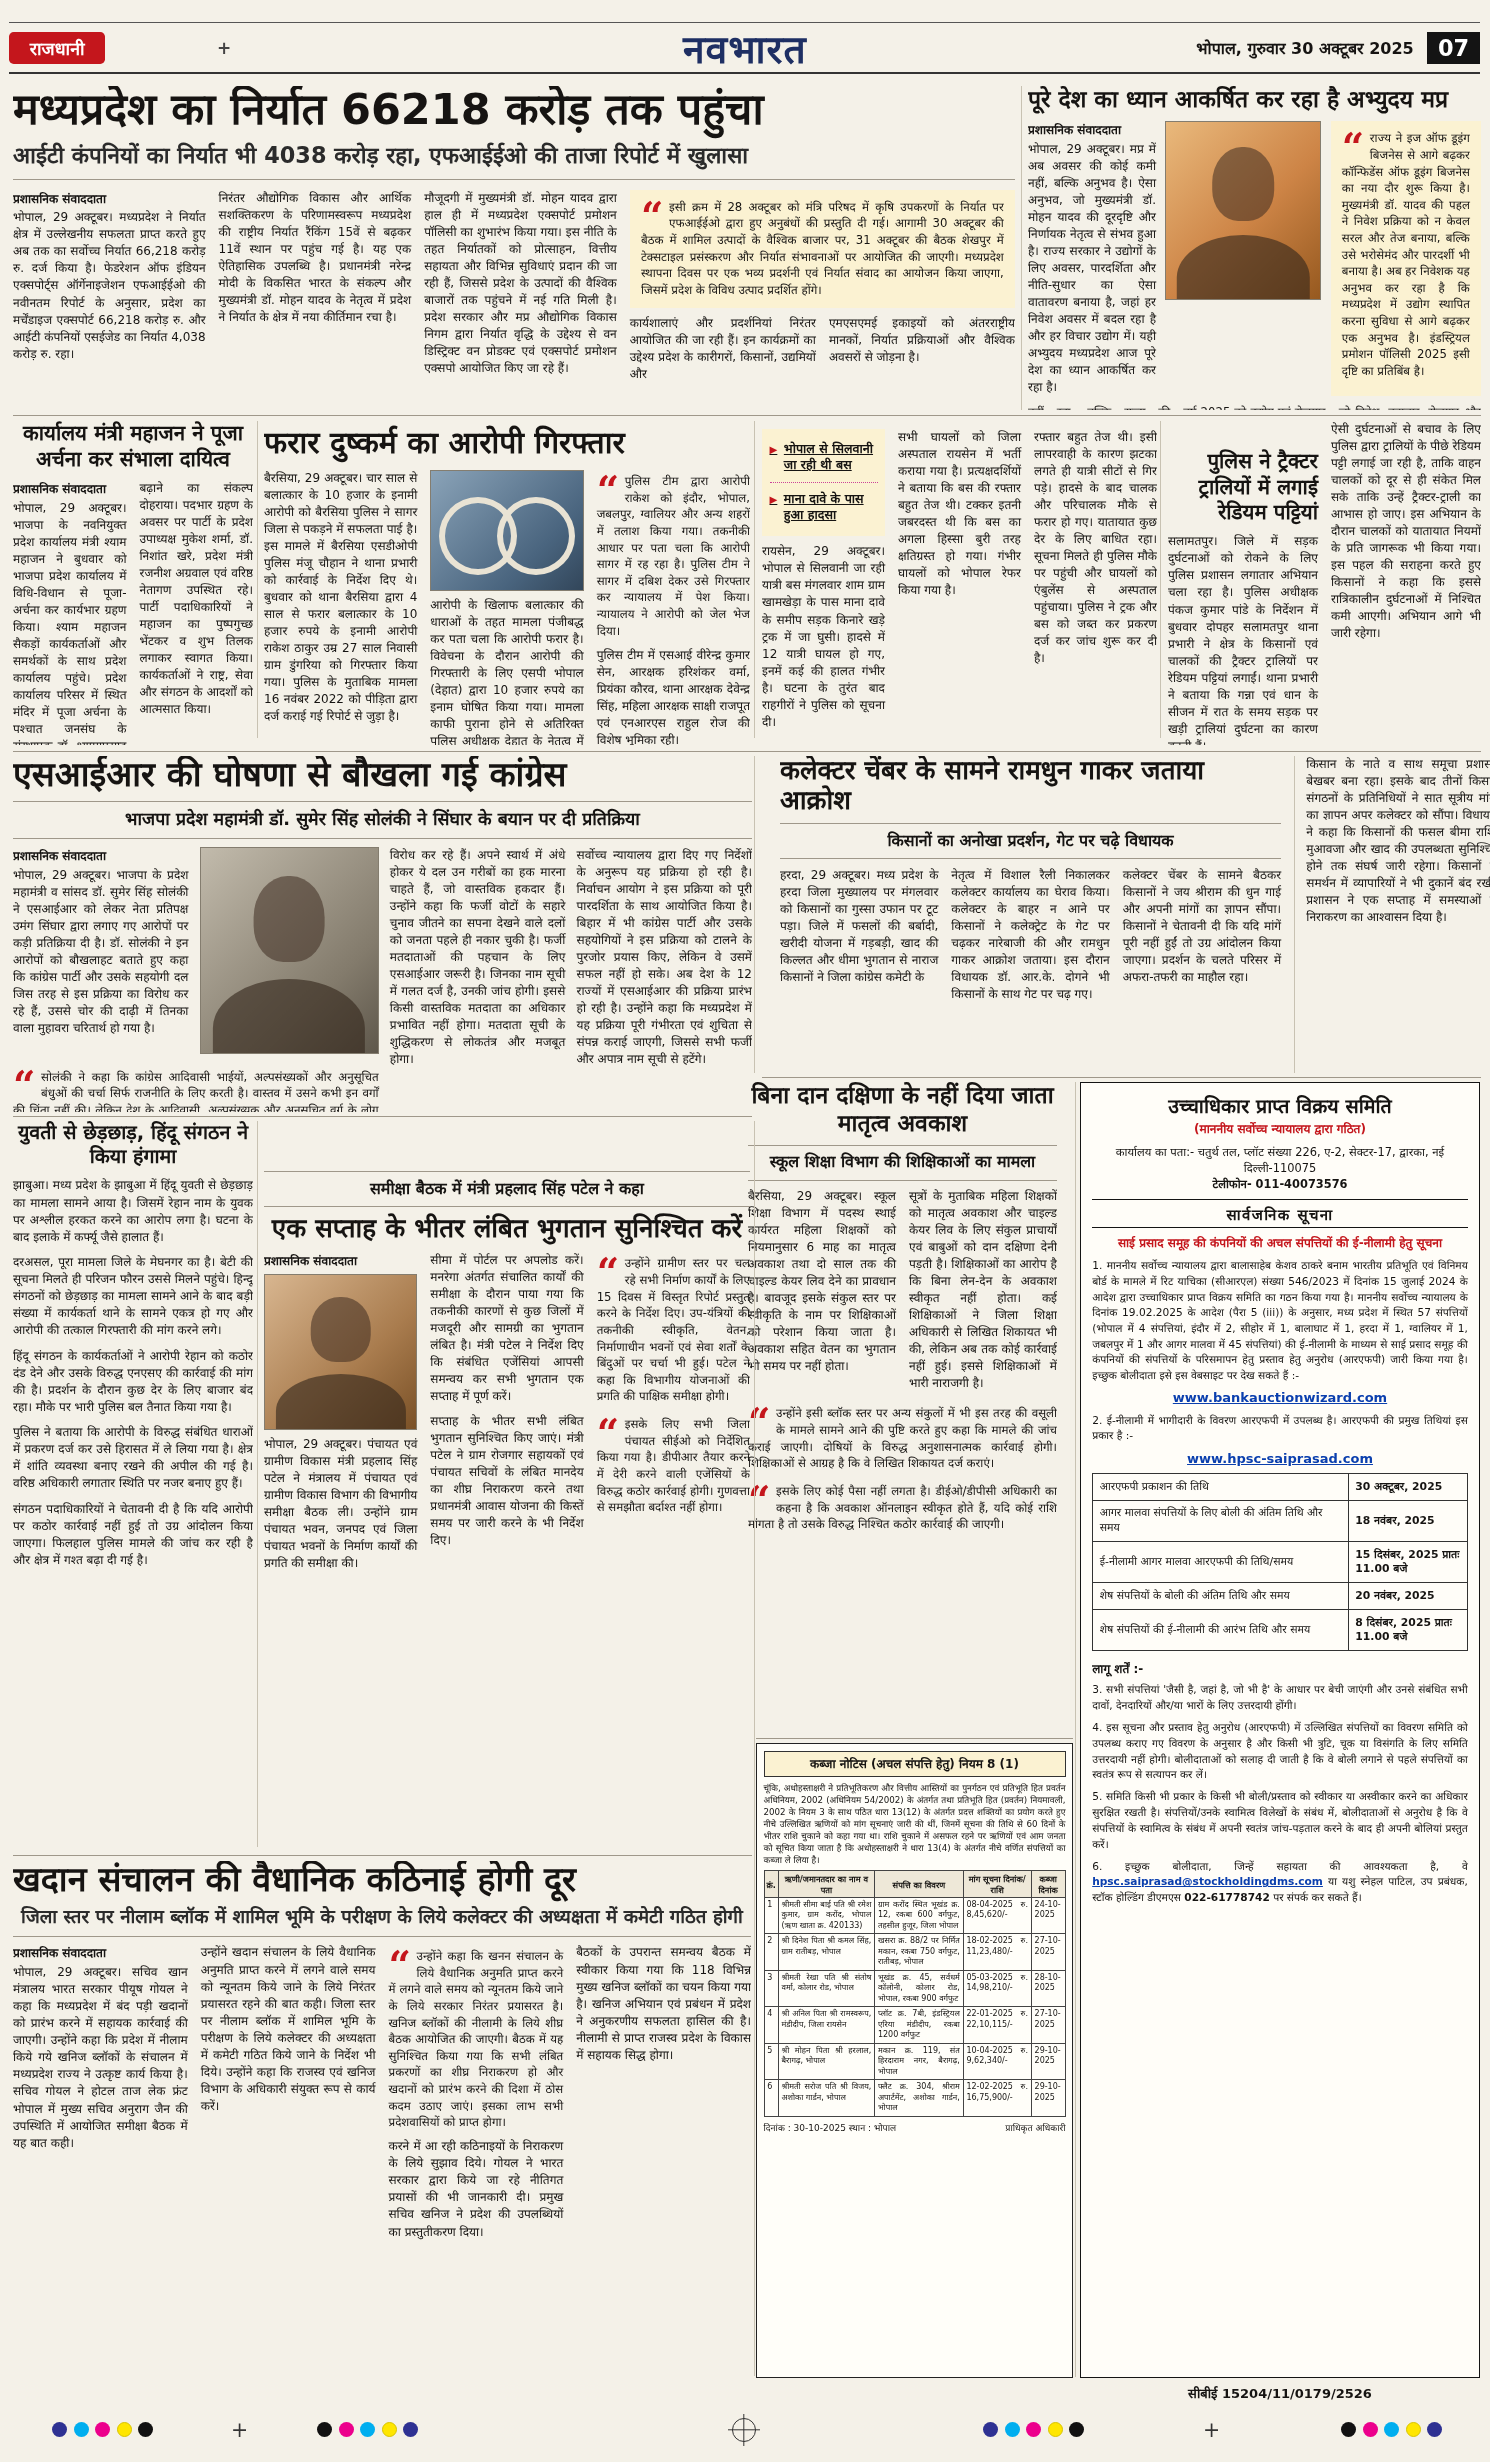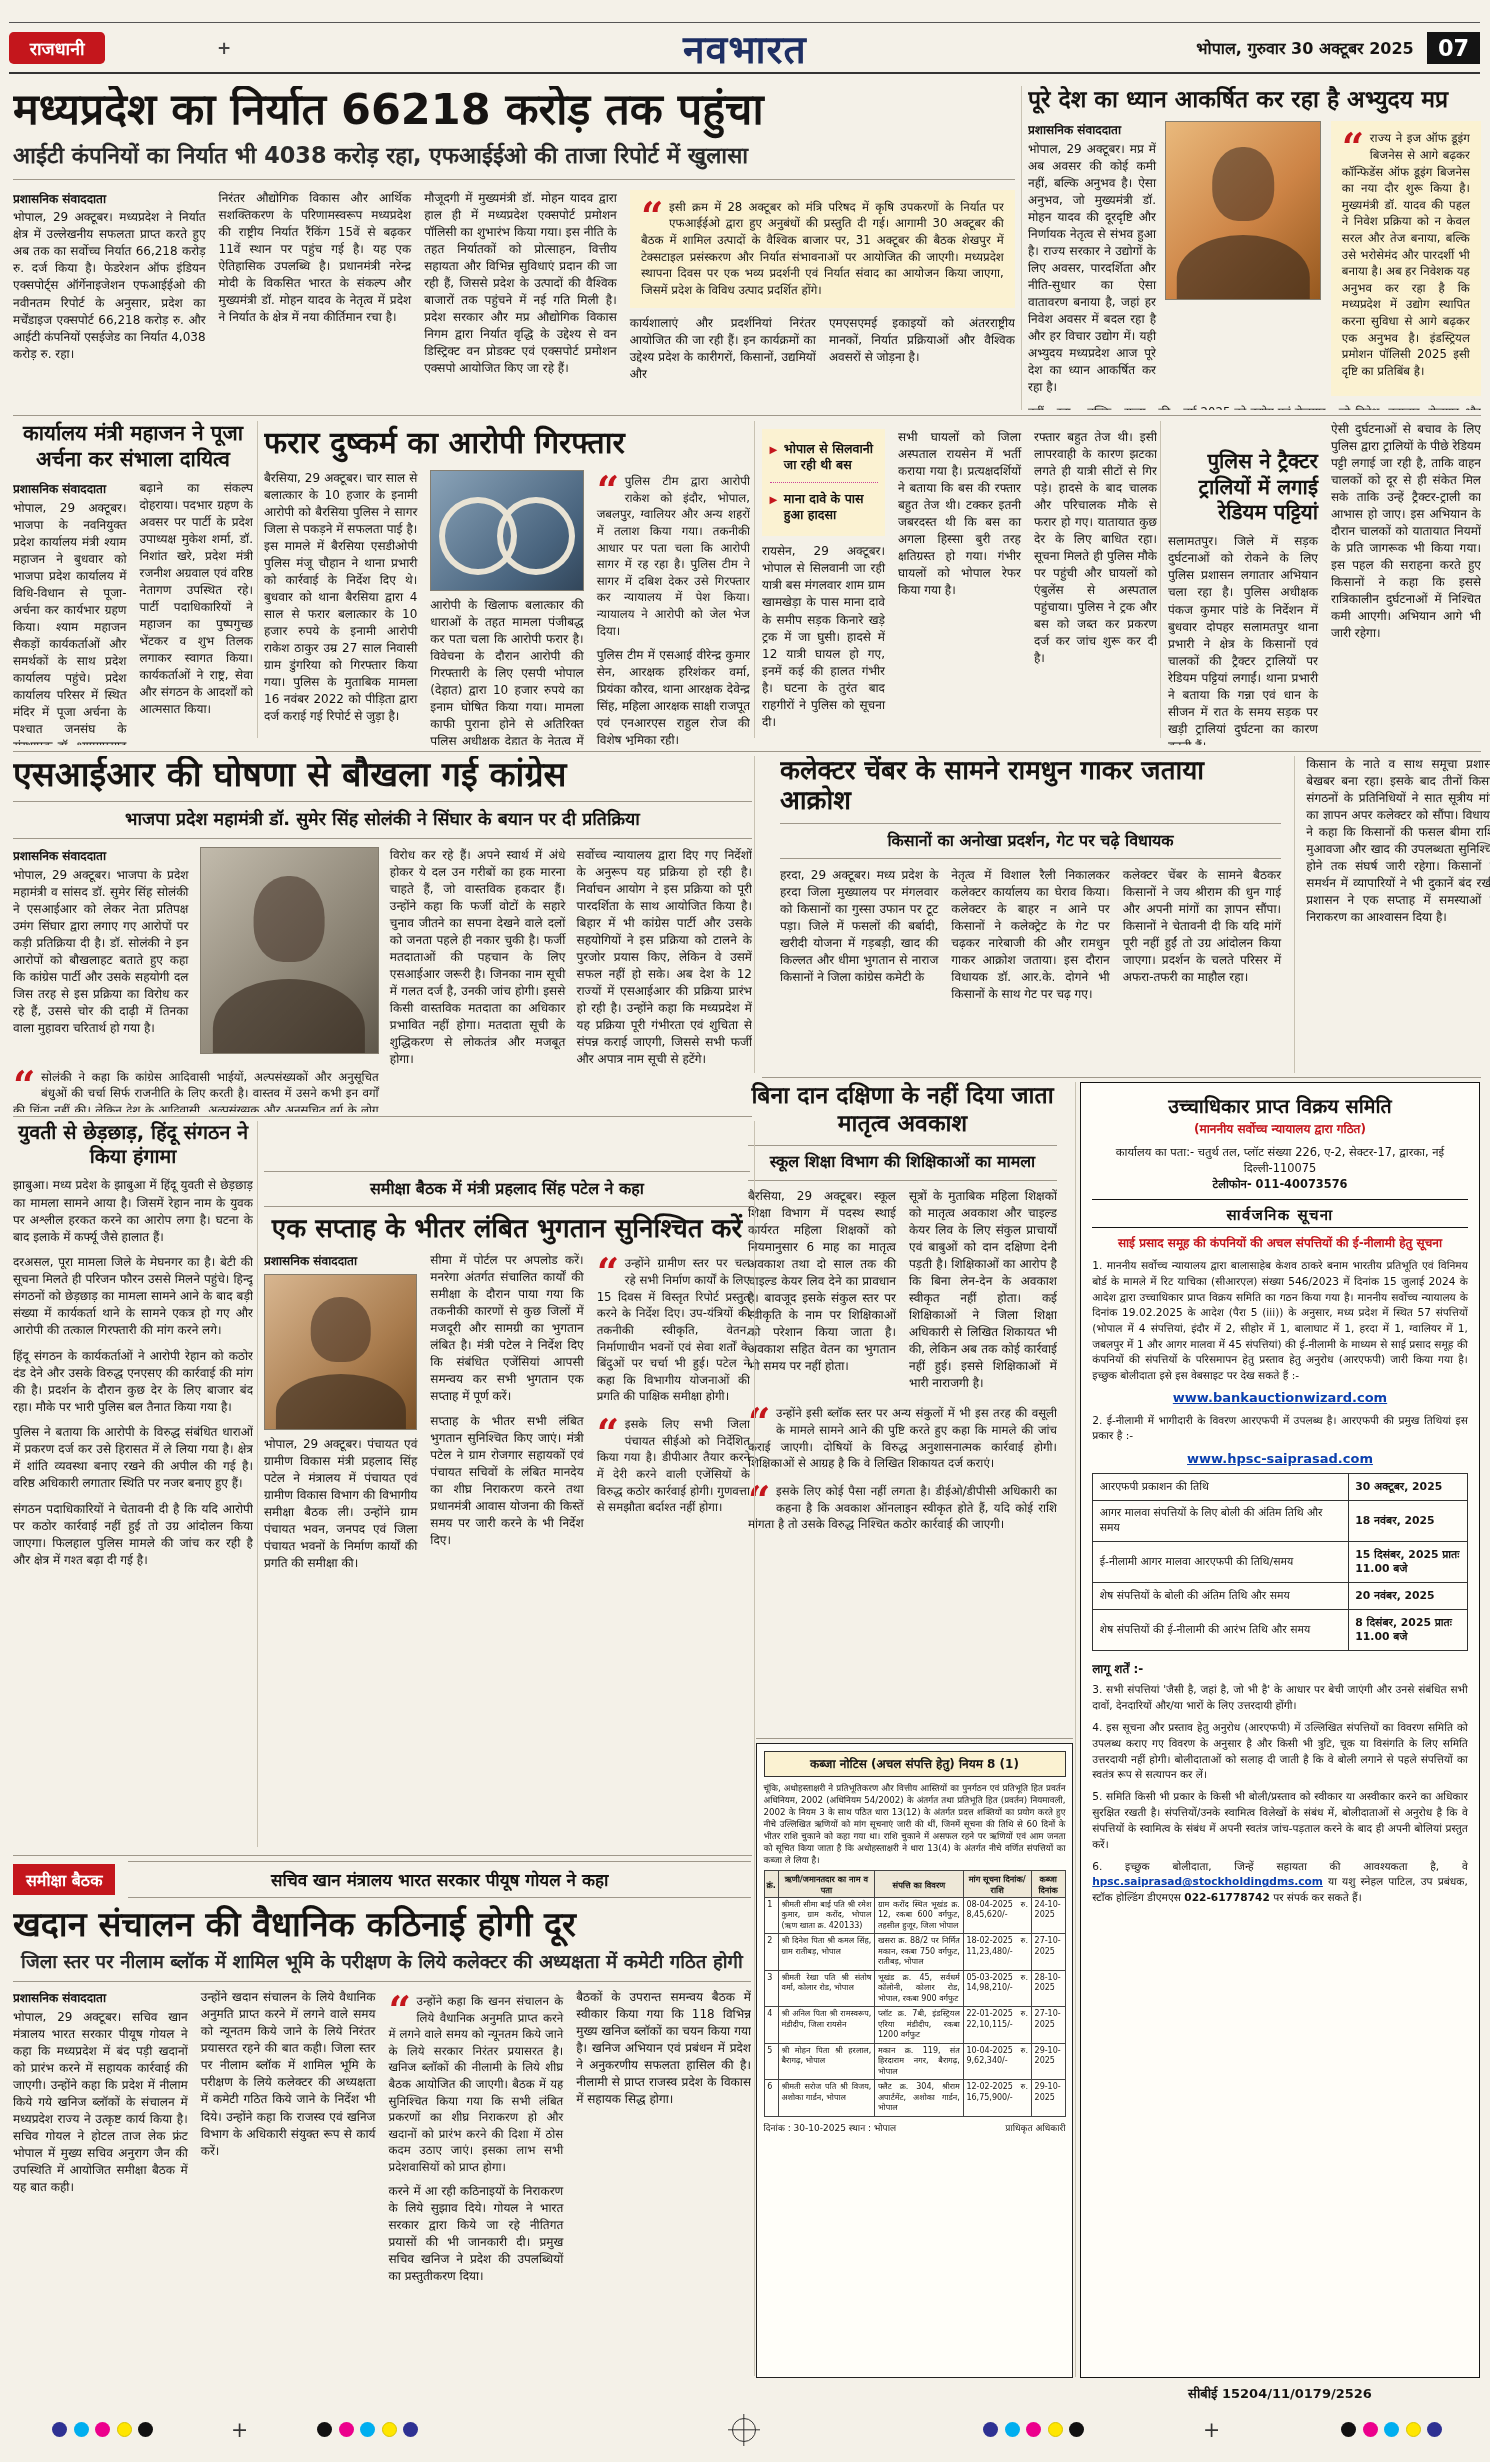--- a/index.html
+++ b/index.html
@@ -53,21 +53,21 @@
   .qbox p::before, .rq p::before{
     content:"\201C"; font-family:"DejaVu Serif","Liberation Serif",serif;
     color:var(--red); font-size:39px; font-weight:bold; line-height:.8;
     float:left; margin:1.9px 5.6px 0 0; }
   .qbox p, .rq p{ font-size:11.7px; }
   .rq{ padding:3.7px 0 7.5px; }
 
   
   .bullets{ background:var(--cream); padding:3.7px 7.5px; margin-bottom:7.5px; }
   .bullet{ display:flex; gap:6.5px; align-items:flex-start; font-weight:bold;
-    font-size:12.6px; line-height:1.3; padding:8.4px 0; text-align:left; }
+    font-size:12.6px; line-height:1.3; padding:8.4px 0; text-align:left;text-decoration:underline; }
   .bullet + .bullet{ border-top:0.9px dotted #c49; }
   .arrow::before{ content:"\25B6"; color:var(--red); font-size:10.2px; }
 
   
   .photo{ position:relative; overflow:hidden; border:0.9px solid #847d6f; }
   .portrait::before{ content:""; position:absolute; left:50%; top:14%;
     width:40%; height:42%; transform:translateX(-50%);
     border-radius:48% 48% 42% 42%; background:rgba(62,44,32,.55); }
   .portrait::after{ content:""; position:absolute; left:50%; bottom:-12%;
     width:86%; height:48%; transform:translateX(-50%);
@@ -358,24 +358,20 @@
 <article class="art mol">
   <h2 class="hl22" style="margin-bottom:7.5px;">युवती से छेड़छाड़, हिंदू संगठन ने किया हंगामा</h2>
   <p class="single">झाबुआ। मध्य प्रदेश के झाबुआ में हिंदू युवती से छेड़छाड़ का मामला सामने आया है। जिसमें रेहान नाम के युवक पर अश्लील हरकत करने का आरोप लगा है। घटना के बाद इलाके में कर्फ्यू जैसे हालात हैं।</p>
   <p class="single">दरअसल, पूरा मामला जिले के मेघनगर का है। बेटी की सूचना मिलते ही परिजन फौरन उससे मिलने पहुंचे। हिन्दू संगठनों को छेड़छाड़ का मामला सामने आने के बाद बड़ी संख्या में कार्यकर्ता थाने के सामने एकत्र हो गए और आरोपी की तत्काल गिरफ्तारी की मांग करने लगे।</p>
   <p class="single">हिंदू संगठन के कार्यकर्ताओं ने आरोपी रेहान को कठोर दंड देने और उसके विरुद्ध एनएसए की कार्रवाई की मांग की है। प्रदर्शन के दौरान कुछ देर के लिए बाजार बंद रहा। मौके पर भारी पुलिस बल तैनात किया गया है।</p>
   <p class="single">पुलिस ने बताया कि आरोपी के विरुद्ध संबंधित धाराओं में प्रकरण दर्ज कर उसे हिरासत में ले लिया गया है। क्षेत्र में शांति व्यवस्था बनाए रखने की अपील की गई है। वरिष्ठ अधिकारी लगातार स्थिति पर नजर बनाए हुए हैं।</p>
   <p class="single">संगठन पदाधिकारियों ने चेतावनी दी है कि यदि आरोपी पर कठोर कार्रवाई नहीं हुई तो उग्र आंदोलन किया जाएगा। फिलहाल पुलिस मामले की जांच कर रही है और क्षेत्र में गश्त बढ़ा दी गई है।</p>
 </article>
 
 <article class="art mine">
-  <div class="mine-head">
-    <span class="red-label">समीक्षा बैठक</span>
-    <p class="kick">सचिव खान मंत्रालय भारत सरकार पीयूष गोयल ने कहा</p>
-  </div>
   <h2 class="hl36">खदान संचालन की वैधानिक कठिनाई होगी दूर</h2>
   <p class="sub22">जिला स्तर पर नीलाम ब्लॉक में शामिल भूमि के परीक्षण के लिये कलेक्टर की अध्यक्षता में कमेटी गठित होगी</p>
   <div class="cols">
     <div class="col">
       <span class="byline">प्रशासनिक संवाददाता</span>
       <p>भोपाल, 29 अक्टूबर। सचिव खान मंत्रालय भारत सरकार पीयूष गोयल ने कहा कि मध्यप्रदेश में बंद पड़ी खदानों को प्रारंभ करने में सहायक कार्रवाई की जाएगी। उन्होंने कहा कि प्रदेश में नीलाम किये गये खनिज ब्लॉकों के संचालन में मध्यप्रदेश राज्य ने उत्कृष्ट कार्य किया है। सचिव गोयल ने होटल ताज लेक फ्रंट भोपाल में मुख्य सचिव अनुराग जैन की उपस्थिति में आयोजित समीक्षा बैठक में यह बात कही।</p>
     </div>
     <p class="col">उन्होंने खदान संचालन के लिये वैधानिक अनुमति प्राप्त करने में लगने वाले समय को न्यूनतम किये जाने के लिये निरंतर प्रयासरत रहने की बात कही। जिला स्तर पर नीलाम ब्लॉक में शामिल भूमि के परीक्षण के लिये कलेक्टर की अध्यक्षता में कमेटी गठित किये जाने के निर्देश भी दिये। उन्होंने कहा कि राजस्व एवं खनिज विभाग के अधिकारी संयुक्त रूप से कार्य करें।</p>
     <div class="col">
       <div class="rq">

